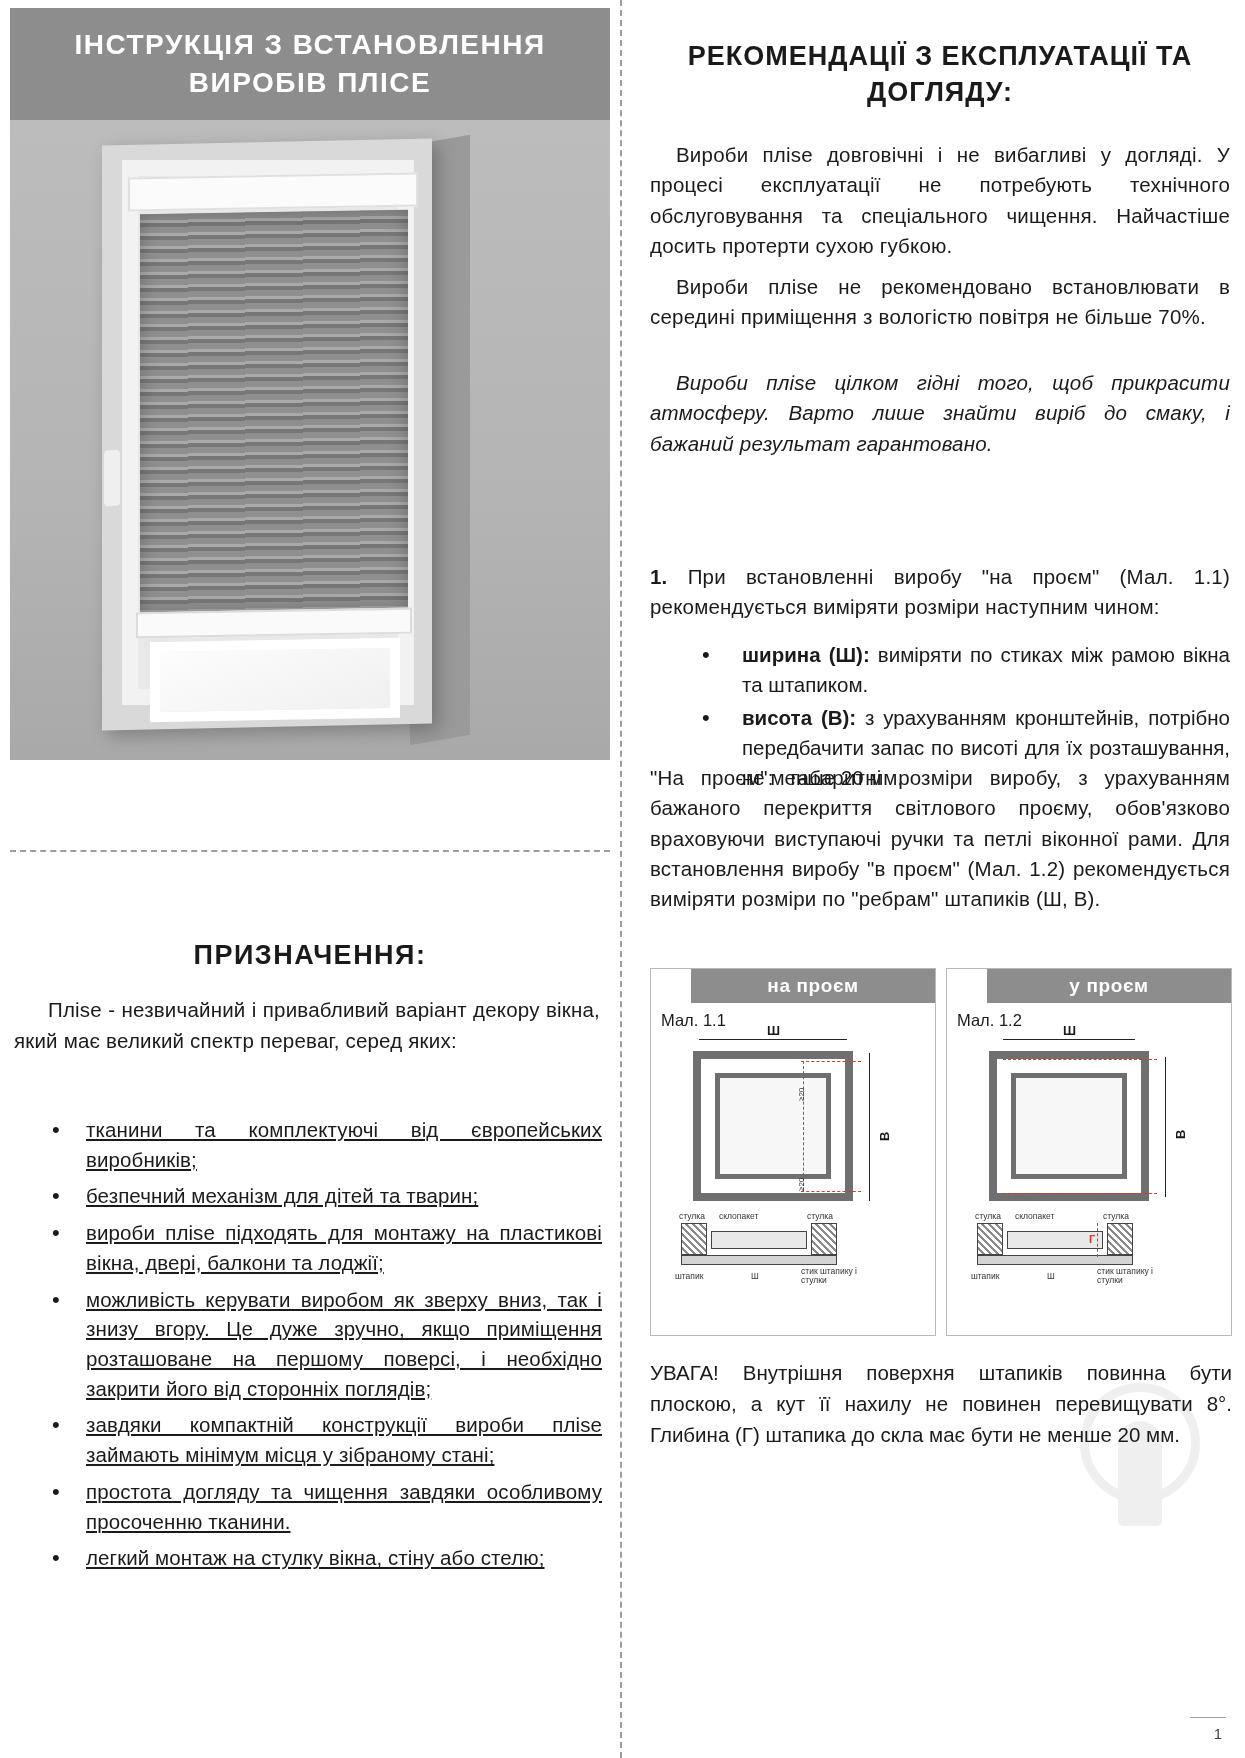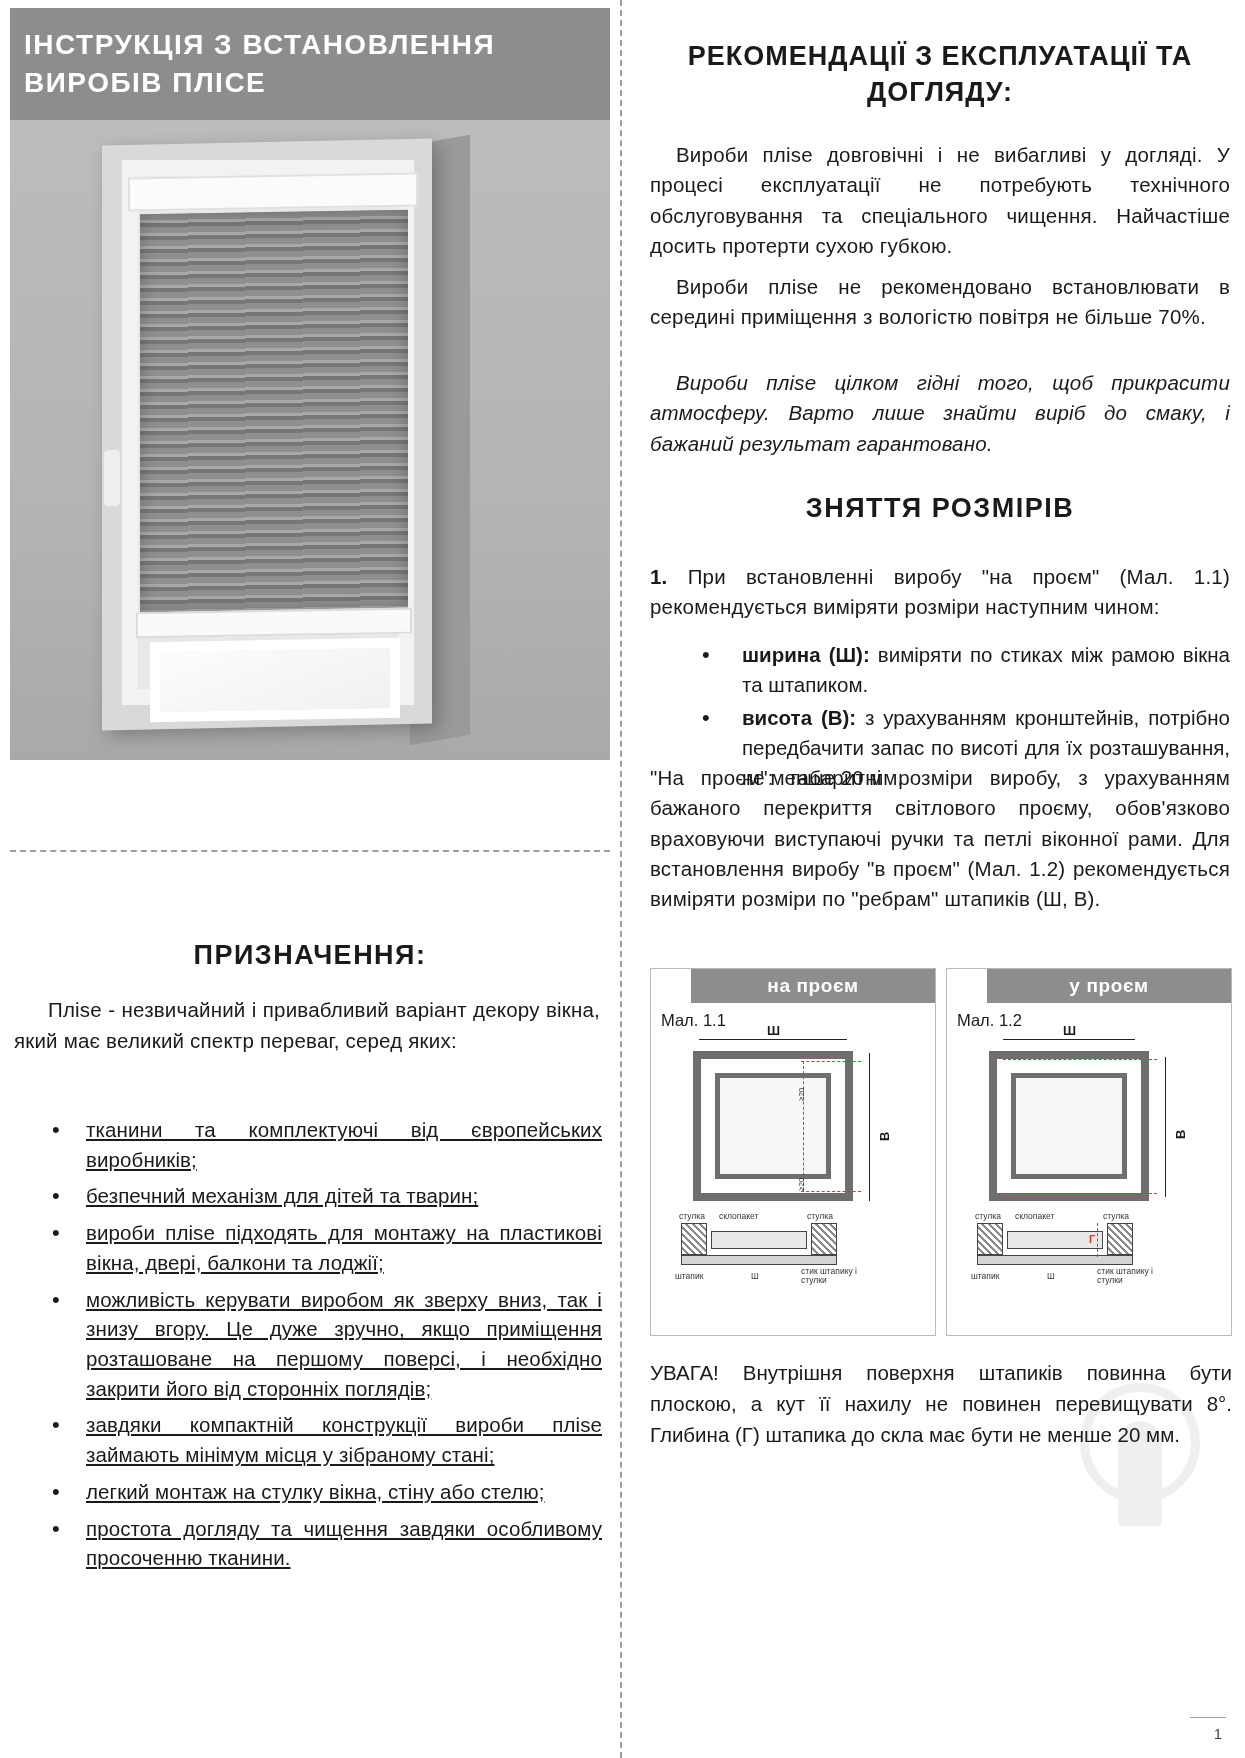--- a/index.html
+++ b/index.html
@@ -27,21 +27,21 @@
   }
   .left-header {
     position: absolute;
     left: 10px; top: 8px;
     width: 600px; height: 112px;
     background: #8d8d8d;
     color: #ffffff;
     display: flex;
     align-items: center;
     justify-content: center;
-    text-align: left;
+    text-align: center;
     font-size: 28px;
     font-weight: bold;
     letter-spacing: 1.5px;
     line-height: 1.35;
     padding: 0 14px;
   }
   .photo-block {
     position: absolute;
     left: 10px; top: 120px;
     width: 600px; height: 640px;
@@ -462,37 +462,36 @@
 
     <div class="purpose-intro">Пліse - незвичайний і привабливий варіант декору вікна, який має великий спектр переваг, серед яких:</div>
 
     <div class="bullets">
       <ul>
         <li>тканини та комплектуючі від європейських виробників;</li>
         <li>безпечний механізм для дітей та тварин;</li>
         <li>вироби пліse підходять для монтажу на пластикові вікна, двері, балкони та лоджії;</li>
         <li>можливість керувати виробом як зверху вниз, так і знизу вгору. Це дуже зручно, якщо приміщення розташоване на першому поверсі, і необхідно закрити його від сторонніх поглядів;</li>
         <li>завдяки компактній конструкції вироби пліse займають мінімум місця у зібраному стані;</li>
+        <li>простота догляду та чищення завдяки особливому просоченню тканини.</li>
         <li>легкий монтаж на стулку вікна, стіну або стелю;</li>
-        <li>простота догляду та чищення завдяки особливому просоченню тканини.</li>
       </ul>
     </div>
   </div>
 
   <div class="v-divider"></div>
 
   <div class="right-col">
 
     <div class="right-title">РЕКОМЕНДАЦІЇ З ЕКСПЛУАТАЦІЇ ТА ДОГЛЯДУ:</div>
 
     <div class="p-body para1">Вироби пліse довговічні і не вибагливі у догляді. У процесі експлуатації не потребують технічного обслуговування та спеціального чищення. Найчастіше досить протерти сухою губкою.</div>
     <div class="p-body para2">Вироби пліse не рекомендовано встановлювати в середині приміщення з вологістю повітря не більше 70%.</div>
     <div class="p-body para3">Вироби пліse цілком гідні того, щоб прикрасити атмосферу. Варто лише знайти виріб до смаку, і бажаний результат гарантовано.</div>
 
-    <div class="section-title measure-title">ЗНЯТТЯ РОЗМІРІВ</div>
 
     <div class="p-body para4">
       <b>1.</b>
       <span>При встановленні виробу "на проєм" (Мал. 1.1) рекомендується виміряти розміри наступним чином:</span>
     </div>
 
     <div class="r-bullets">
       <ul>
         <li>
           <b>ширина (Ш):</b><span> виміряти по стиках між рамою вікна та штапиком.</span>

